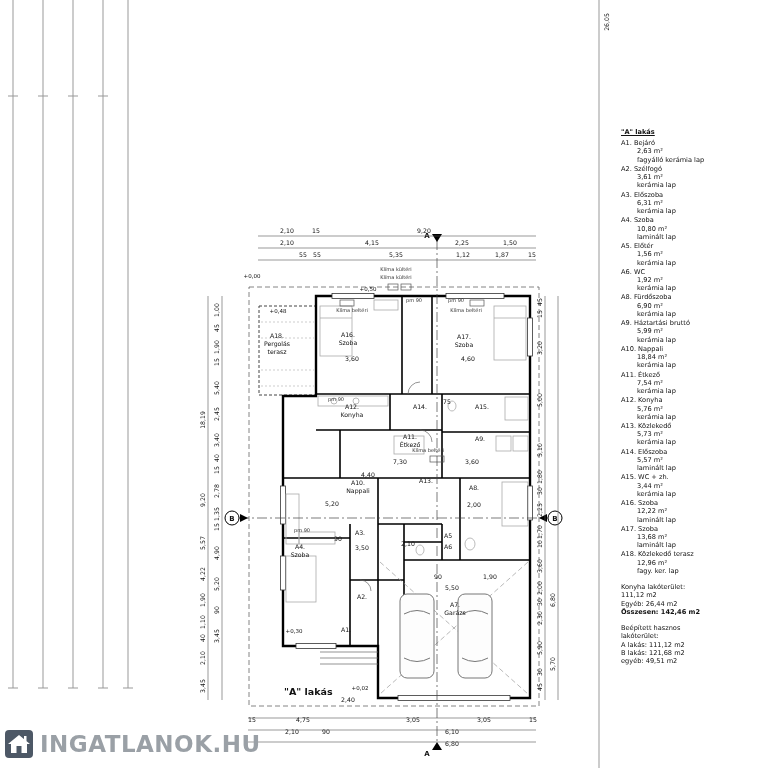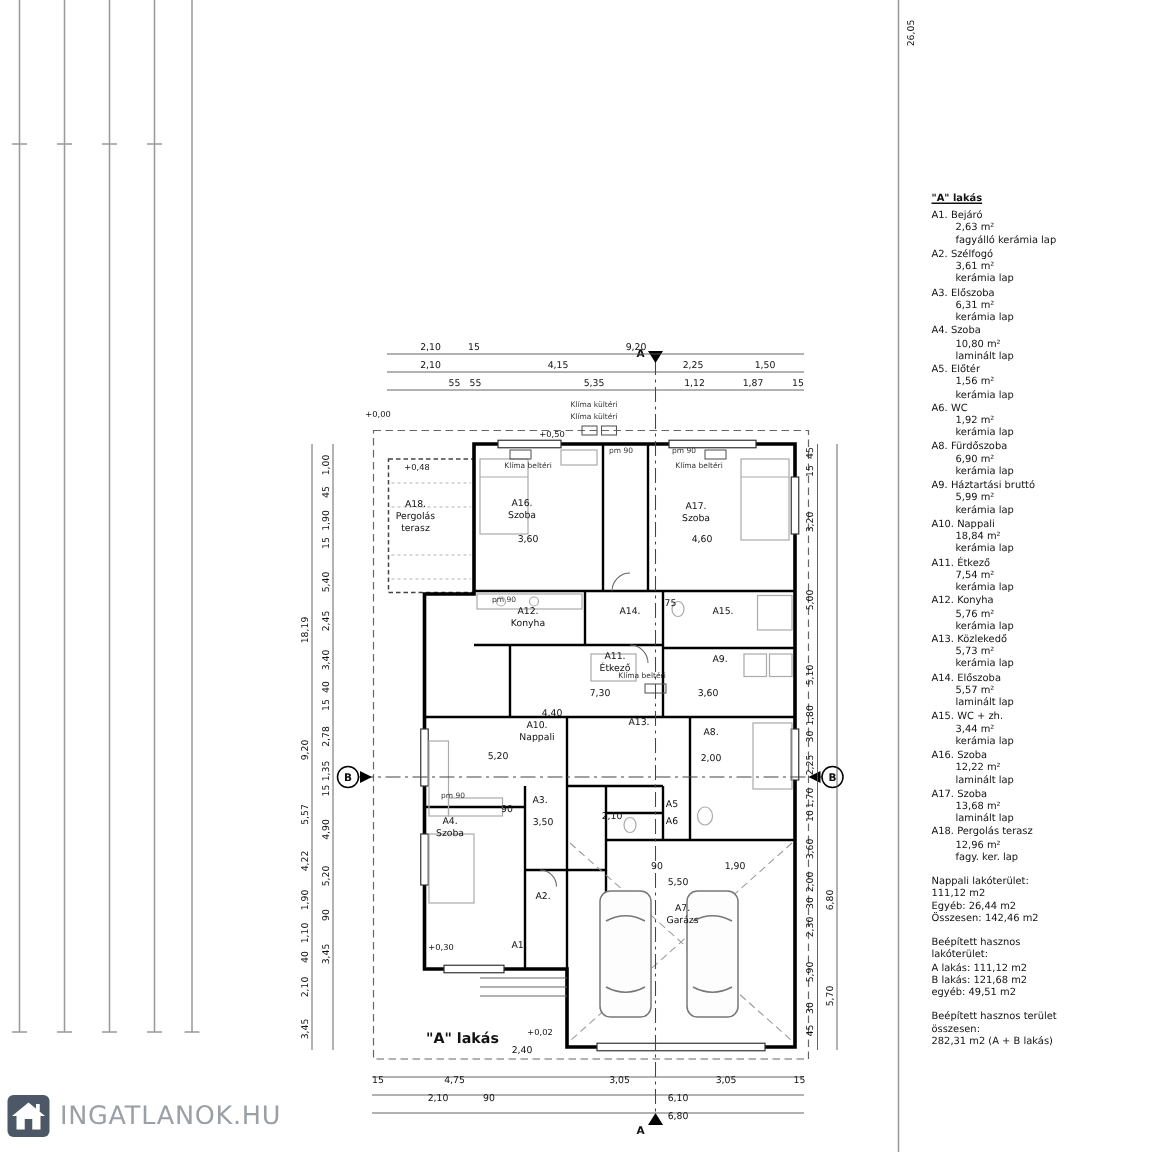--- a/index.html
+++ b/index.html
@@ -10,23 +10,23 @@
   svg text.t5{font-size:5px;fill:#333}
   svg text.lvl{font-size:5.5px}
   svg text.mk{font-size:7px;font-weight:bold}
   svg text.cap{font-size:9.5px;font-weight:bold;text-anchor:start}
   .legend{position:absolute;left:621px;top:128px;width:142px;font-size:6.6px;line-height:1.25}
   .legend .title{font-weight:bold;text-decoration:underline;margin-bottom:3px}
   .lg-entry{margin-bottom:1px}
   .lg-l1{font-weight:normal}
   .ind{padding-left:16px}
   .lg-block{margin-top:8px}
-  .bold{font-weight:normal}
+  .bold{font-weight:bold}
   .watermark{position:absolute;left:4px;top:729px;display:flex;align-items:center;gap:6px}
-  .watermark .brand{font-size:17px;font-weight:normal;color:#9aa0a6;letter-spacing:.5px}
+  .watermark .brand{font-size:23px;font-weight:bold;color:#9aa0a6;letter-spacing:.5px}
 </style>
 </head>
 <body>
 
 <svg class="plan" width="766" height="768" viewBox="0 0 766 768">
 
   <g stroke="#999" stroke-width="1">
     <line x1="13" y1="0" x2="13" y2="688"></line>
       <line x1="8" y1="688" x2="18" y2="688"></line>
     <line x1="43" y1="0" x2="43" y2="688"></line>
@@ -399,46 +399,41 @@
       <div class="lg-l1"><span>A16.</span> <span>Szoba</span></div>
       <div class="ind">12,22 m²</div>
       <div class="ind">laminált lap</div>
     </div>
   <div class="lg-entry">
       <div class="lg-l1"><span>A17.</span> <span>Szoba</span></div>
       <div class="ind">13,68 m²</div>
       <div class="ind">laminált lap</div>
     </div>
   <div class="lg-entry">
-      <div class="lg-l1"><span>A18.</span> <span>Pergolás terasz</span></div>
+      <div class="lg-l1"><span>A18.</span> <span>Közlekedő terasz</span></div>
       <div class="ind">12,96 m²</div>
       <div class="ind">fagy. ker. lap</div>
     </div>
 
   <div class="lg-block">
-    <div>Nappali lakóterület:</div>
+    <div>Konyha lakóterület:</div>
     <div>111,12 m2</div>
     <div><span>Egyéb:</span> <span>26,44 m2</span></div>
     <div class="bold"><span>Összesen:</span> <span>142,46 m2</span></div>
   </div>
 
 
   <div class="lg-block">
     <div>Beépített hasznos</div>
     <div>lakóterület:</div>
     <div>A lakás: 111,12 m2</div>
     <div>B lakás: 121,68 m2</div>
     <div>egyéb: 49,51 m2</div>
   </div>
 
-  <div class="lg-block">
-    <div>Beépített hasznos terület</div>
-    <div>összesen:</div>
-    <div>282,31 m2 (A + B lakás)</div>
-  </div>
 </div>
 
 <div class="watermark">
   <svg width="30" height="30" viewBox="0 0 30 30">
     <rect x="1" y="1" width="28" height="28" rx="4" fill="#4d5866"></rect>
     <polygon points="15,6 26,15 23,15 23,24 17.5,24 17.5,17 12.5,17 12.5,24 7,24 7,15 4,15" fill="#ffffff"></polygon>
     <rect x="20" y="7" width="2.5" height="5" fill="#ffffff"></rect>
   </svg>
   <span class="brand">INGATLANOK.HU</span>
 </div>

